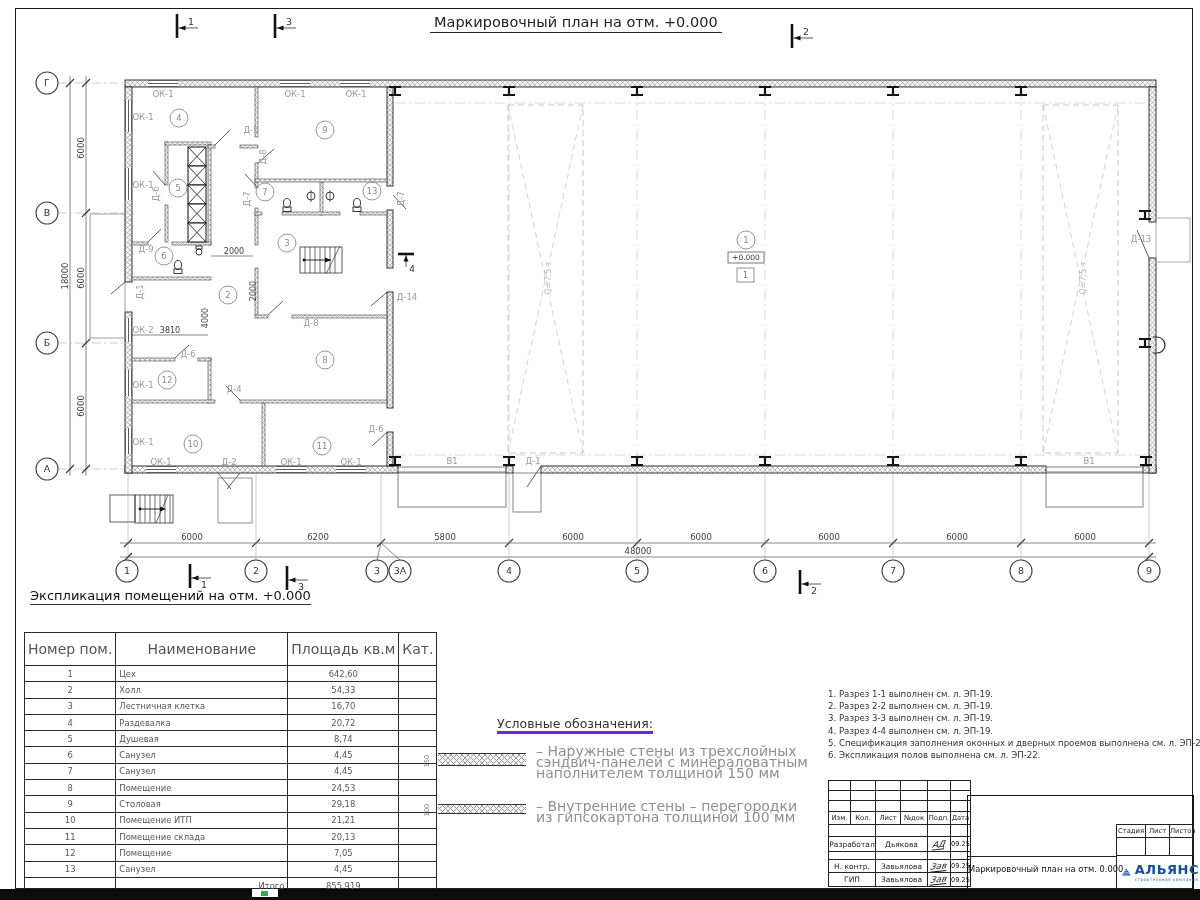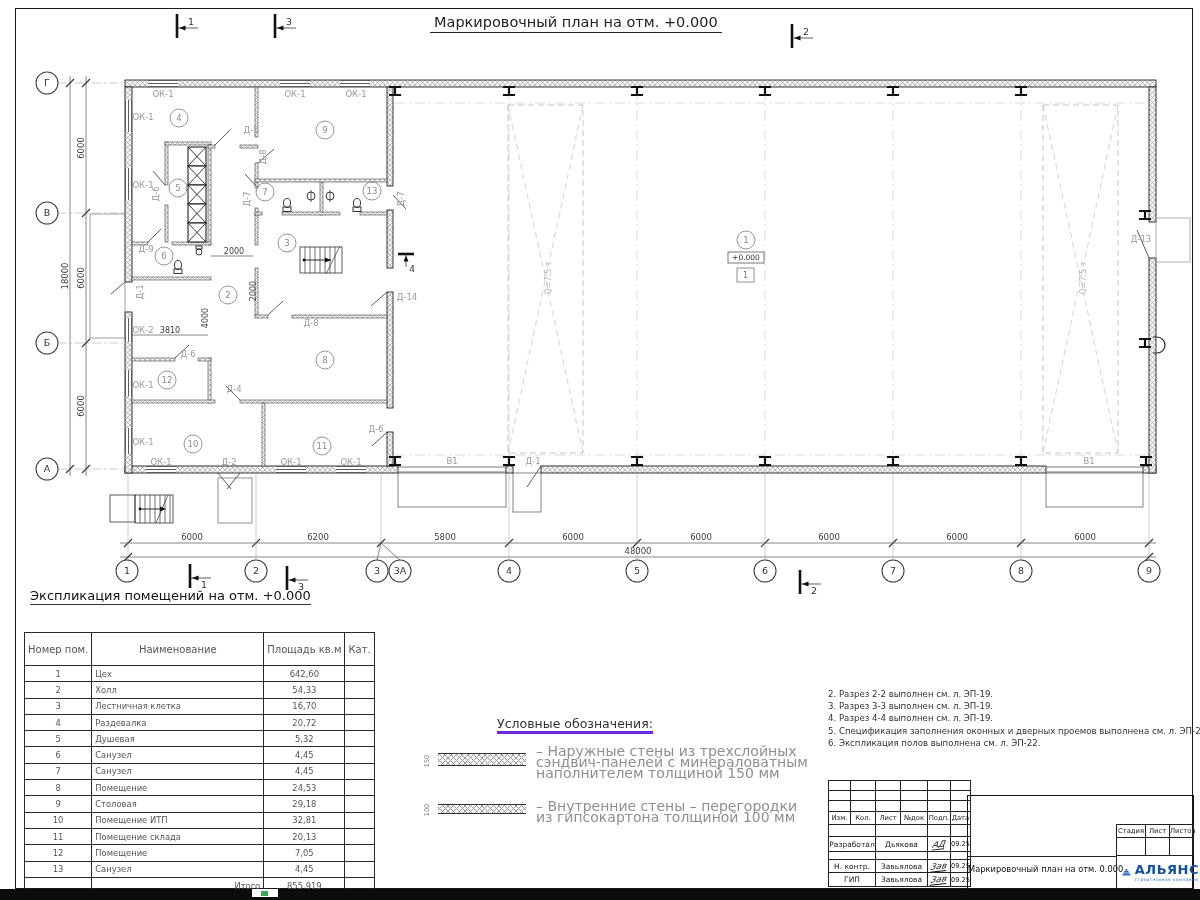--- a/index.html
+++ b/index.html
@@ -10,21 +10,21 @@
   #plan-title{left:430px;top:14px;width:400px;font-size:14.5px;color:#222;}
   #plan-title span{border-bottom:1.2px solid #222;padding:0 4px 2px 4px;}
   #plan-svg{left:0;top:0;}
   #expl-title{left:30px;top:588px;font-size:13px;color:#111;}
   #expl-title span{border-bottom:1px solid #333;padding-bottom:1px;}
   
   #expl-table{left:24px;top:632px;border-collapse:collapse;table-layout:fixed;}
   #expl-table td,#expl-table th{border:0.8px solid #2a2a2a;font-weight:normal;color:#555;
       overflow:hidden;white-space:nowrap;padding:0 3px;}
   #expl-table{border:1.4px solid #1a1a1a;}
-  #expl-table th{font-size:10px;text-align:center;}
+  #expl-table th{font-size:14px;text-align:center;}
   #expl-table td{font-size:8.4px;height:15.3px;}
   .c-num{text-align:center;} .c-area{text-align:center;} .c-name{text-align:left;}
   
   #legend-title{left:430px;top:716px;width:290px;text-align:center;font-size:12.5px;color:#333;}
   #legend-title span{border-bottom:3px solid #6d28d9;padding-bottom:0;}
   .lg-bar{position:absolute;background:
       repeating-linear-gradient(45deg,#9a9a9a 0 0.7px,transparent 0.7px 4px),
       repeating-linear-gradient(-45deg,#9a9a9a 0 0.7px,transparent 0.7px 4px),#f6f6f6;
       border-top:1.4px solid #333;border-bottom:1.4px solid #333;}
   .lg-dim{position:absolute;font-size:6.5px;color:#777;transform:rotate(-90deg);}
@@ -623,21 +623,21 @@
       </tr>
       <tr>
         <td class="c-num">4</td>
         <td class="c-name">Раздевалка</td>
         <td class="c-area">20,72</td>
         <td class=""></td>
       </tr>
       <tr>
         <td class="c-num">5</td>
         <td class="c-name">Душевая</td>
-        <td class="c-area">5,32</td>
+        <td class="c-area">8,74</td>
         <td class=""></td>
       </tr>
       <tr>
         <td class="c-num">6</td>
         <td class="c-name">Санузел</td>
         <td class="c-area">4,45</td>
         <td class=""></td>
       </tr>
       <tr>
         <td class="c-num">7</td>
@@ -653,21 +653,21 @@
       </tr>
       <tr>
         <td class="c-num">9</td>
         <td class="c-name">Столовая</td>
         <td class="c-area">29,18</td>
         <td class=""></td>
       </tr>
       <tr>
         <td class="c-num">10</td>
         <td class="c-name">Помещение ИТП</td>
-        <td class="c-area">32,81</td>
+        <td class="c-area">21,21</td>
         <td class=""></td>
       </tr>
       <tr>
         <td class="c-num">11</td>
         <td class="c-name">Помещение склада</td>
         <td class="c-area">20,13</td>
         <td class=""></td>
       </tr>
       <tr>
         <td class="c-num">12</td>
@@ -697,20 +697,21 @@
 <div class="abs lg-dim" style="left:421px;top:757px;">150</div>
 <div class="abs lg-text" style="left:536px;top:746px;">– Наружные стены из трехслойных
 сэндвич-панелей с минераловатным
 наполнителем толщиной 150 мм</div>
 <div class="abs lg-bar" style="left:438px;top:804px;width:88px;height:8px;"></div>
 <div class="abs lg-dim" style="left:421px;top:806px;">100</div>
 <div class="abs lg-text" style="left:536px;top:801px;">– Внутренние стены – перегородки
 из гипсокартона толщиной 100 мм</div>
 
 <div class="abs" id="notes">
+    <div>1. Разрез 1-1 выполнен см. л. ЭП-19.</div>
     <div>2. Разрез 2-2 выполнен см. л. ЭП-19.</div>
     <div>3. Разрез 3-3 выполнен см. л. ЭП-19.</div>
     <div>4. Разрез 4-4 выполнен см. л. ЭП-19.</div>
     <div>5. Спецификация заполнения оконных и дверных проемов выполнена см. л. ЭП-21, ЭП-22.</div>
     <div>6. Экспликация полов выполнена см. л. ЭП-22.</div>
   </div>
 
 <div class="abs" id="tb">
   <table id="tb-left">
     <colgroup>

